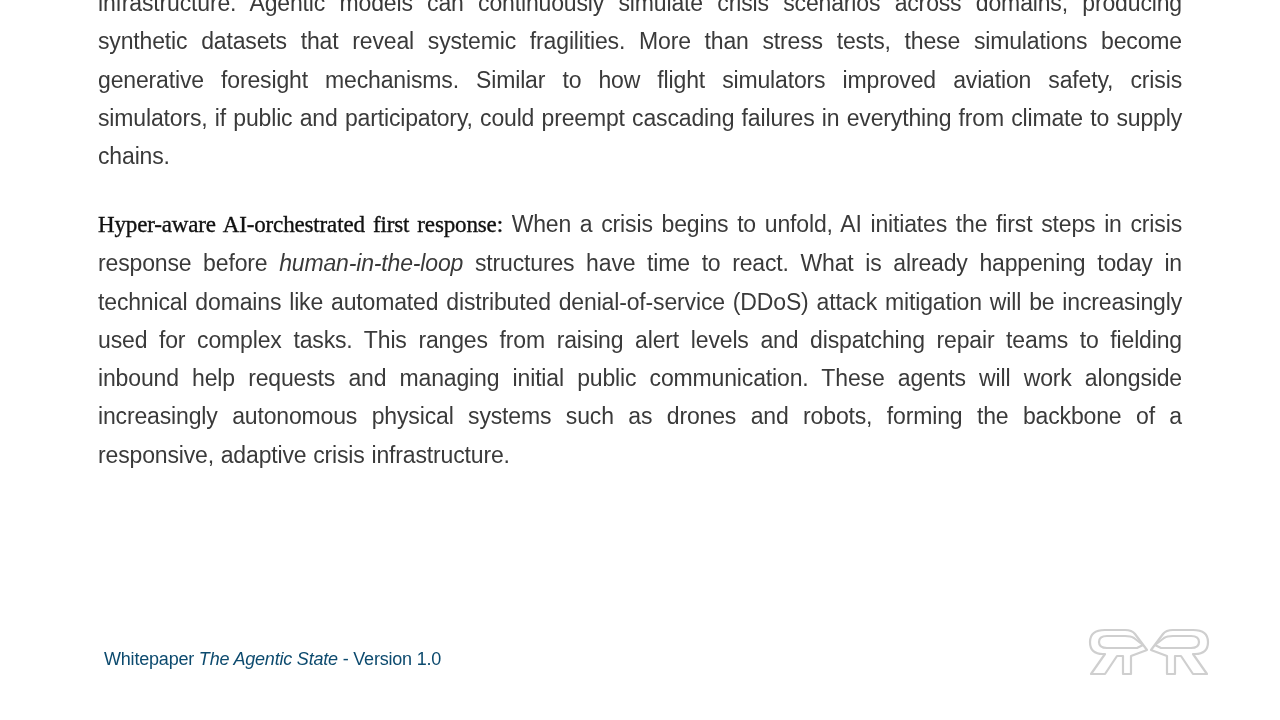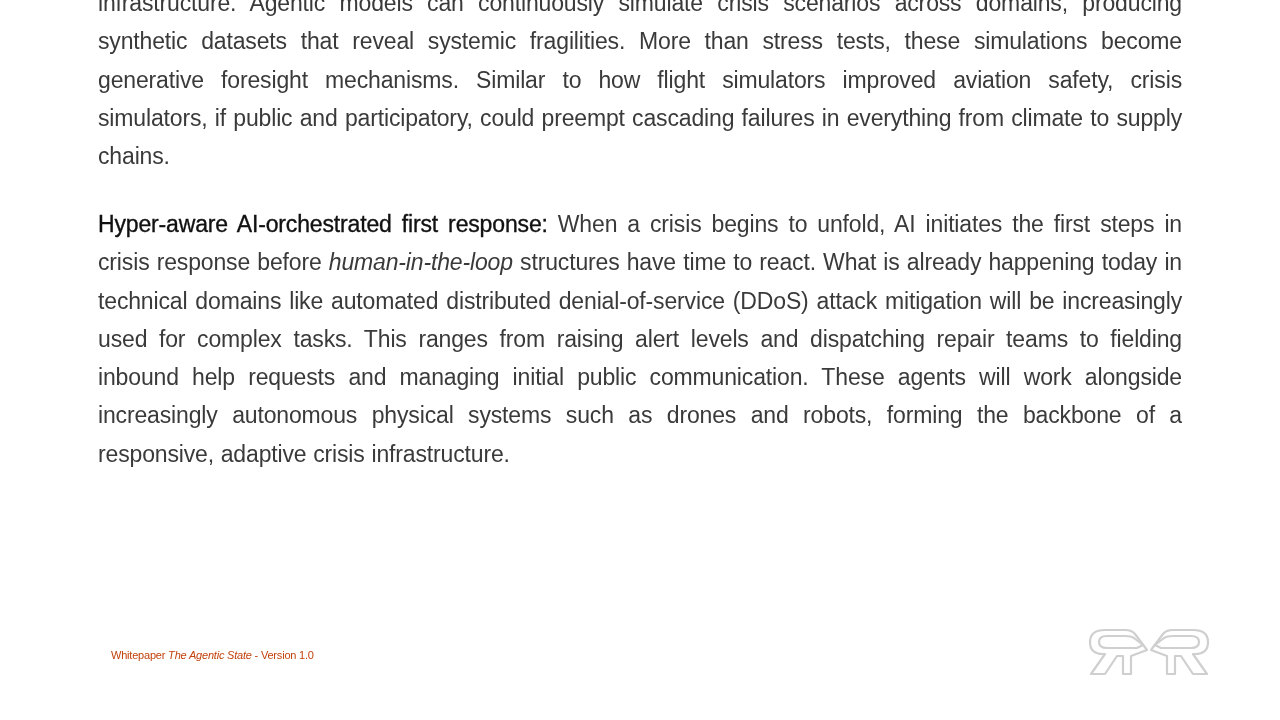--- a/index.html
+++ b/index.html
@@ -36,32 +36,33 @@
     }
     .para-1 {
       top: -16px;
     }
     .para-2 {
       top: 205px;
     }
     .lead {
       color: #111111;
       font-weight: normal;
+      font-family: Liberation Serif, serif;
       -webkit-text-stroke: 0.35px #111111;
     }
     .em {
       font-style: italic;
       margin-top: 42px;
     }
     .footer {
       position: absolute;
-      left: 111px;
+      left: 104px;
       top: 649px;
-      font-size: 11px;
-      color: #c2410c;
+      font-size: 18px;
+      color: #0c4a6e;
       letter-spacing: -0.2px;
       white-space: nowrap;
     }
     .footer .em {
       font-style: italic;
     }
     .logo {
       position: absolute;
       left: 1087px;
       top: 628px;

